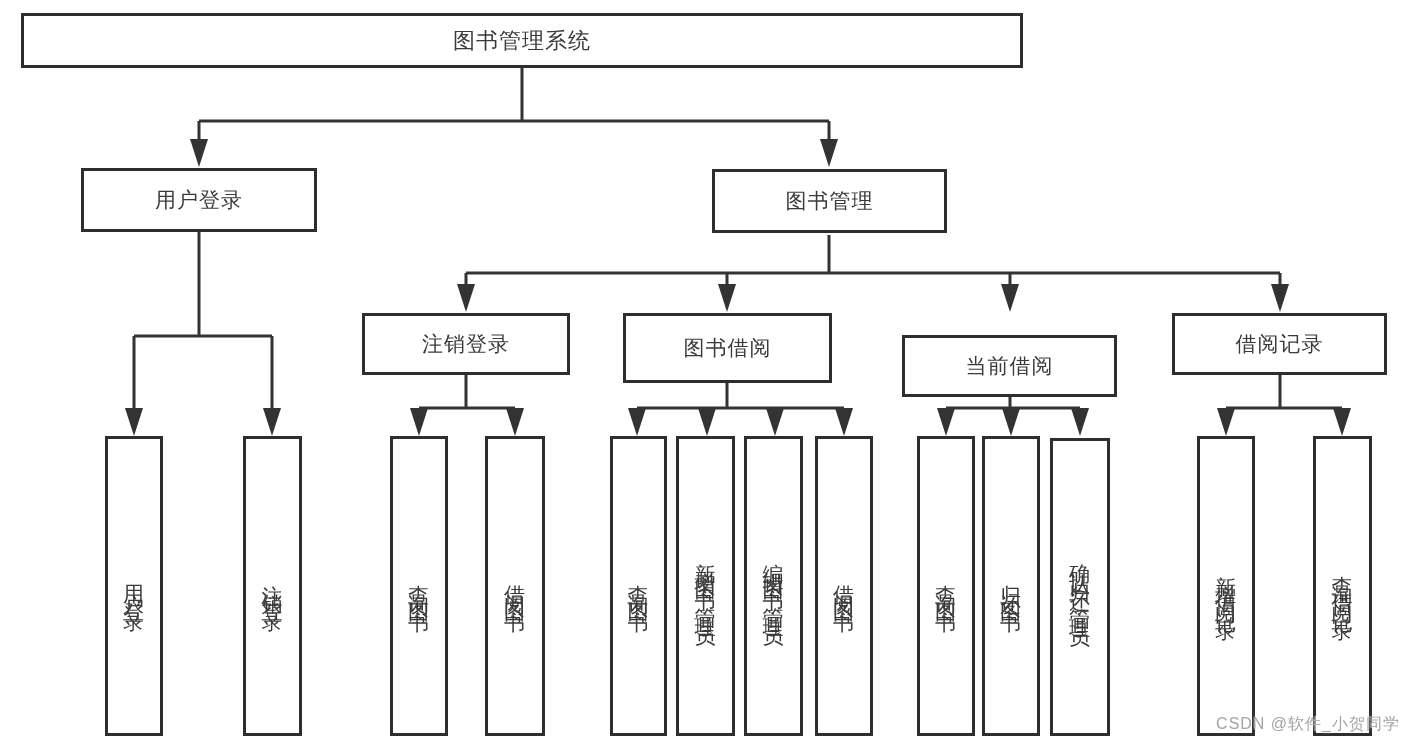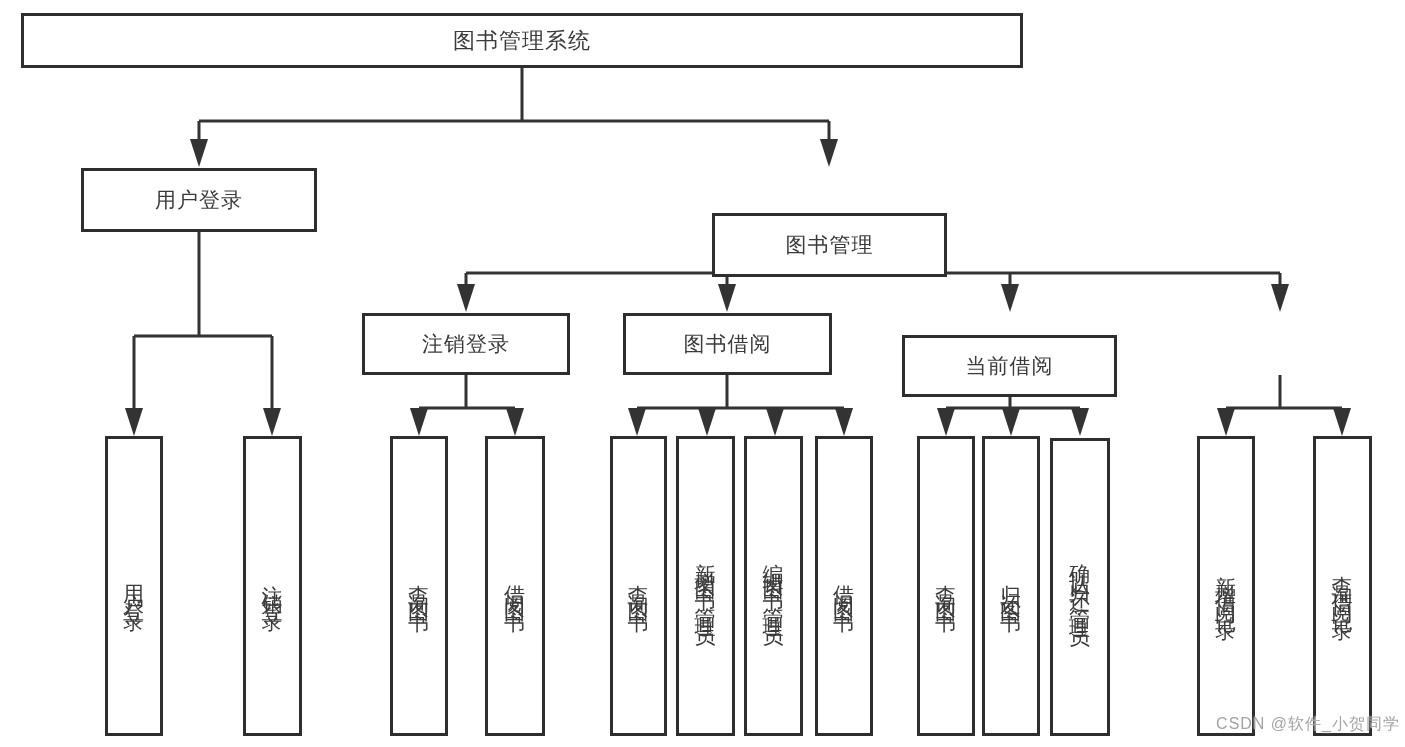--- a/index.html
+++ b/index.html
@@ -88,25 +88,26 @@
     <polygon points="937,408 955,408 946,436"></polygon>
     <polygon points="1002,408 1020,408 1011,436"></polygon>
     <polygon points="1071,408 1089,408 1080,436"></polygon>
     <polygon points="1217,408 1235,408 1226,436"></polygon>
     <polygon points="1333,408 1351,408 1342,436"></polygon>
   </svg>
 
   <div class="node root" style="left:21px;top:13px;width:1002px;height:55px;">图书管理系统</div>
 
   <div class="node lvl" style="left:81px;top:168px;width:236px;height:64px;">用户登录</div>
-  <div class="node lvl" style="left:712px;top:169px;width:235px;height:64px;margin-top:44px;">图书管理</div>
+  <div class="node lvl" style="left:712px;top:169px;width:235px;height:64px;">图书管理</div>
 
   <div class="node lvl" style="left:362px;top:313px;width:208px;height:62px;">注销登录</div>
-  <div class="node lvl" style="left:623px;top:313px;width:209px;height:62px;">图书借阅</div>
+  <div class="node lvl" style="left:623px;top:313px;width:209px;height:70px;">图书借阅</div>
   <div class="node lvl" style="left:902px;top:313px;width:215px;height:62px;margin-top:22px;">当前借阅</div>
+  <div class="node lvl" style="left:1172px;top:313px;width:215px;height:62px;">借阅记录</div>
 
   <div class="leaf" style="left:105px;top:436px;width:58px;height:300px;">
     <span>用户登录</span>
   </div>
   <div class="leaf" style="left:243px;top:436px;width:59px;height:300px;">
     <span>注销登录</span>
   </div>
 
   <div class="leaf" style="left:390px;top:436px;width:58px;height:300px;">
     <span>查询图书</span>

